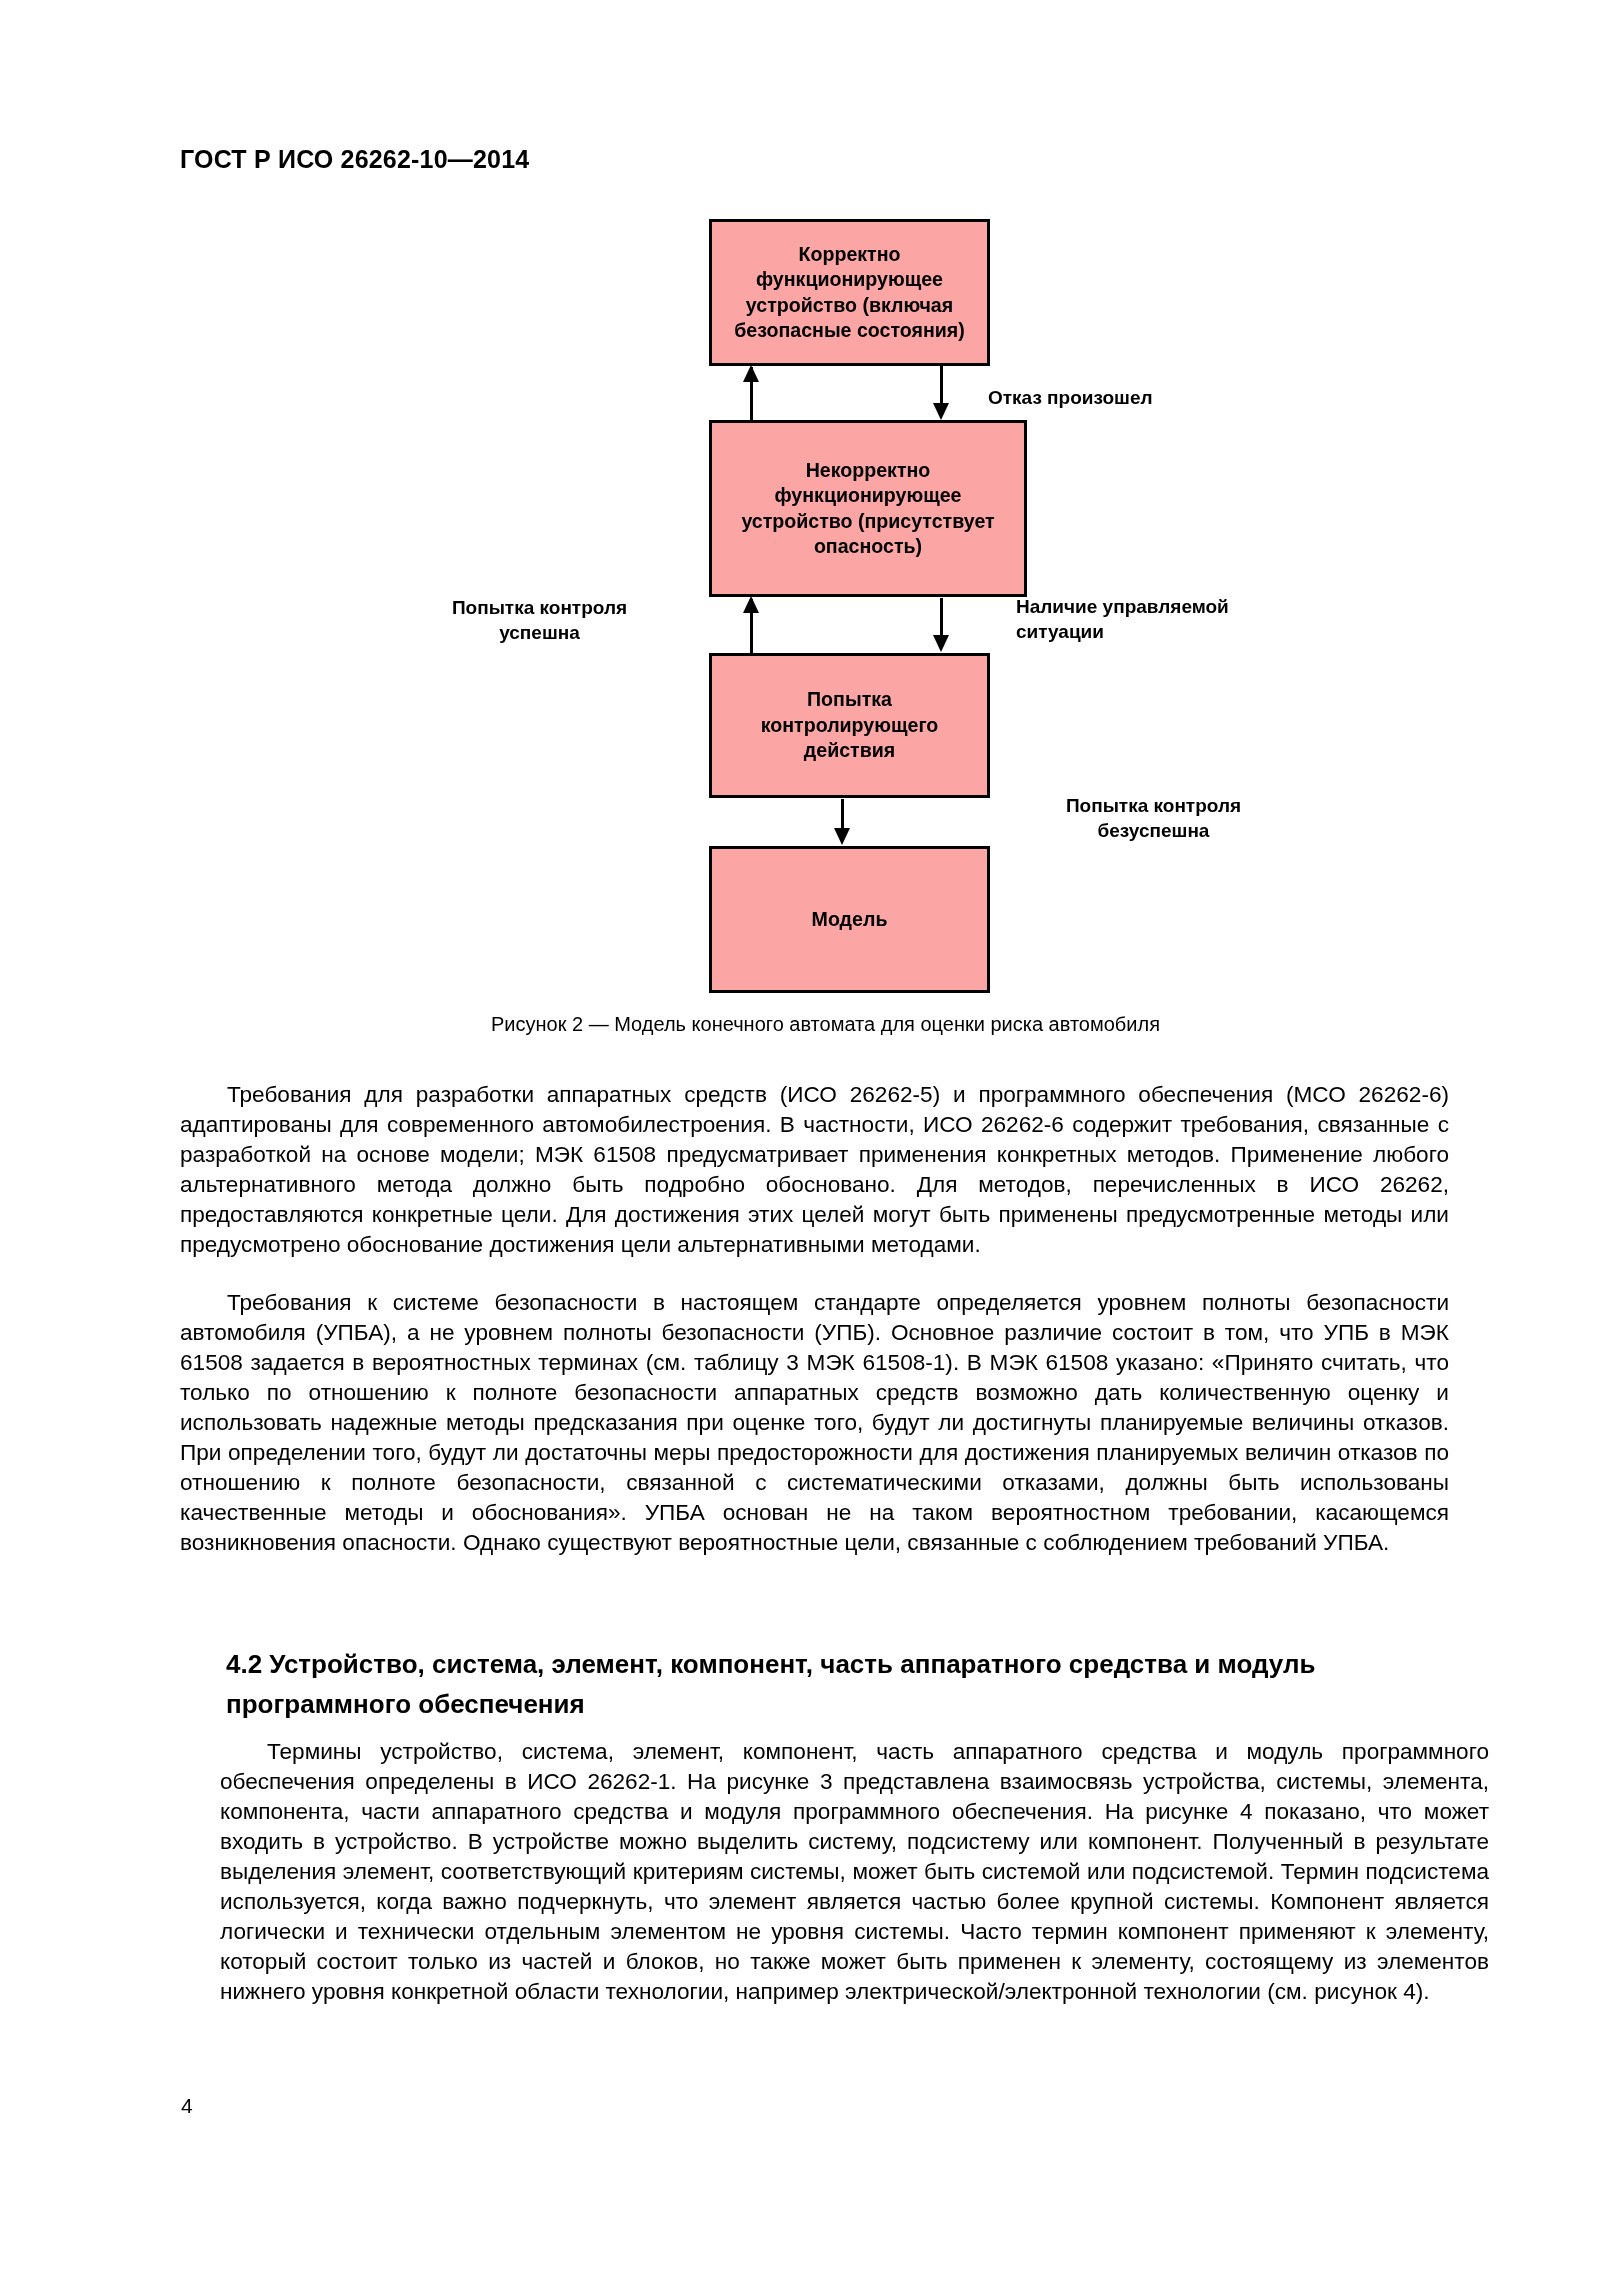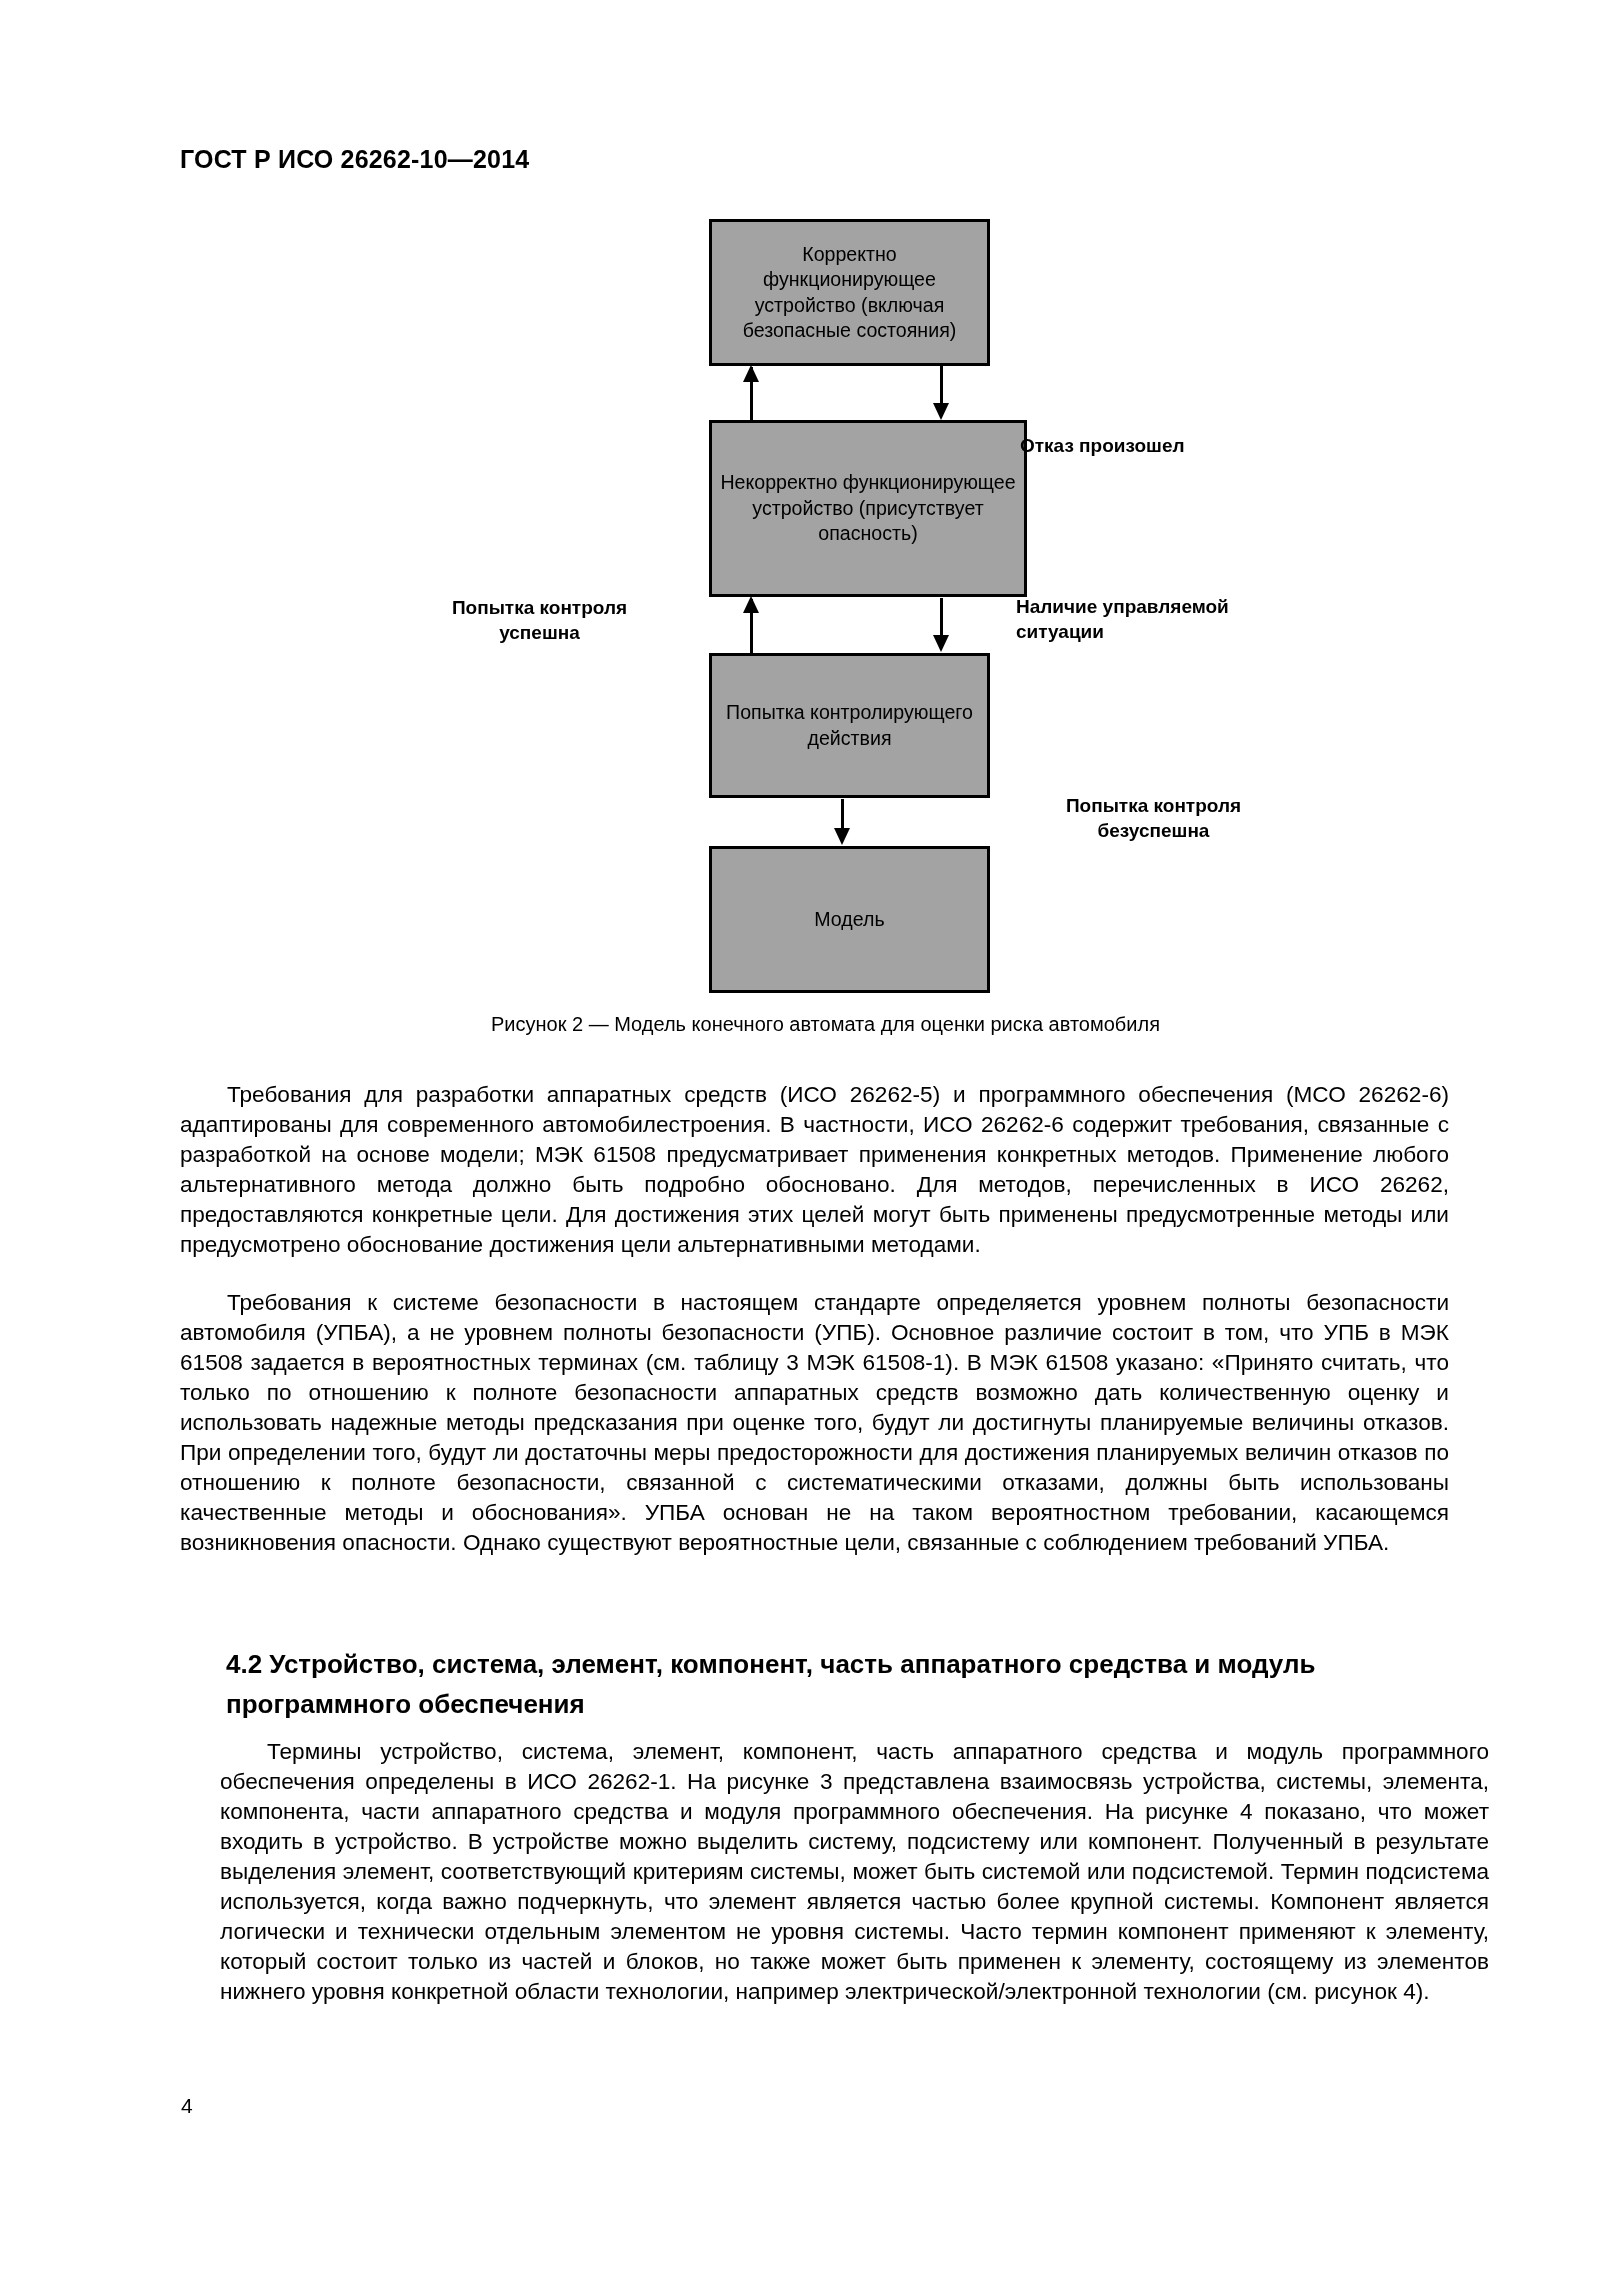--- a/index.html
+++ b/index.html
@@ -37,28 +37,28 @@
     position: absolute;
     left: 0;
     top: 196px;
     width: 1623px;
     height: 864px;
   }
 
   .fbox {
     position: absolute;
     border: 3.3px solid #000000;
-    background: #a3a3a3;
+    background: #fca5a5;
     box-sizing: border-box;
     display: flex;
     align-items: center;
     justify-content: center;
     text-align: center;
     font-size: 19.6px;
-    font-weight: normal;
+    font-weight: bold;
     line-height: 1.30;
     padding: 3.9px 6.5px;
   }
 
   
   #box-correct   { left: 709px; top:  23px; width: 281px; height: 147px; }
   #box-incorrect { left: 709px; top: 224px; width: 318px; height: 177px; }
   #box-attempt   { left: 709px; top: 457px; width: 281px; height: 145px; }
   #box-crash     { left: 709px; top: 650px; width: 281px; height: 147px; }
 
@@ -97,21 +97,21 @@
   
   .flabel {
     position: absolute;
     font-size: 19px;
     font-weight: bold;
     line-height: 1.33;
     white-space: pre-line;
   }
 
   #lb-monitored  { left: 393px;  top: 162px; width: 275px; text-align: center; }
-  #lb-occurred   { left: 1020px; top: 189px; width: 275px; text-align: left; margin-top: 48px; }
+  #lb-occurred   { left: 988px; top: 189px; width: 275px; text-align: left; }
   #lb-ctrl-ok    { left: 412px;  top: 399px; width: 255px; text-align: center; }
   #lb-controlled { left: 1016px; top: 398px; width: 275px; text-align: left; }
   #lb-ctrl-fail  { left: 1016px; top: 597px; width: 275px; text-align: center; }
 
   
   .fig-caption {
     position: absolute;
     left: 0;
     top: 1013px;
     width: 1623px;

